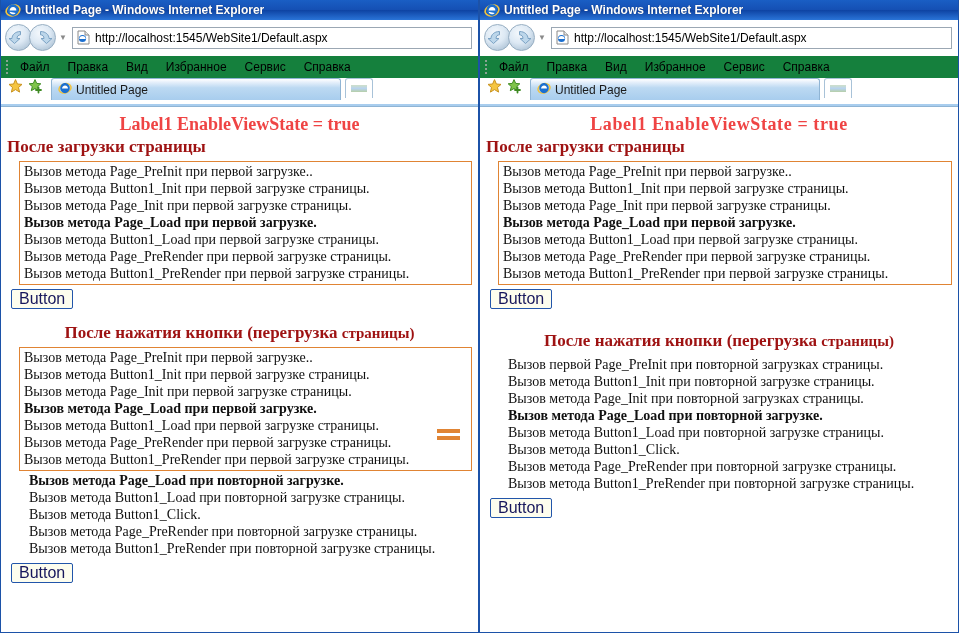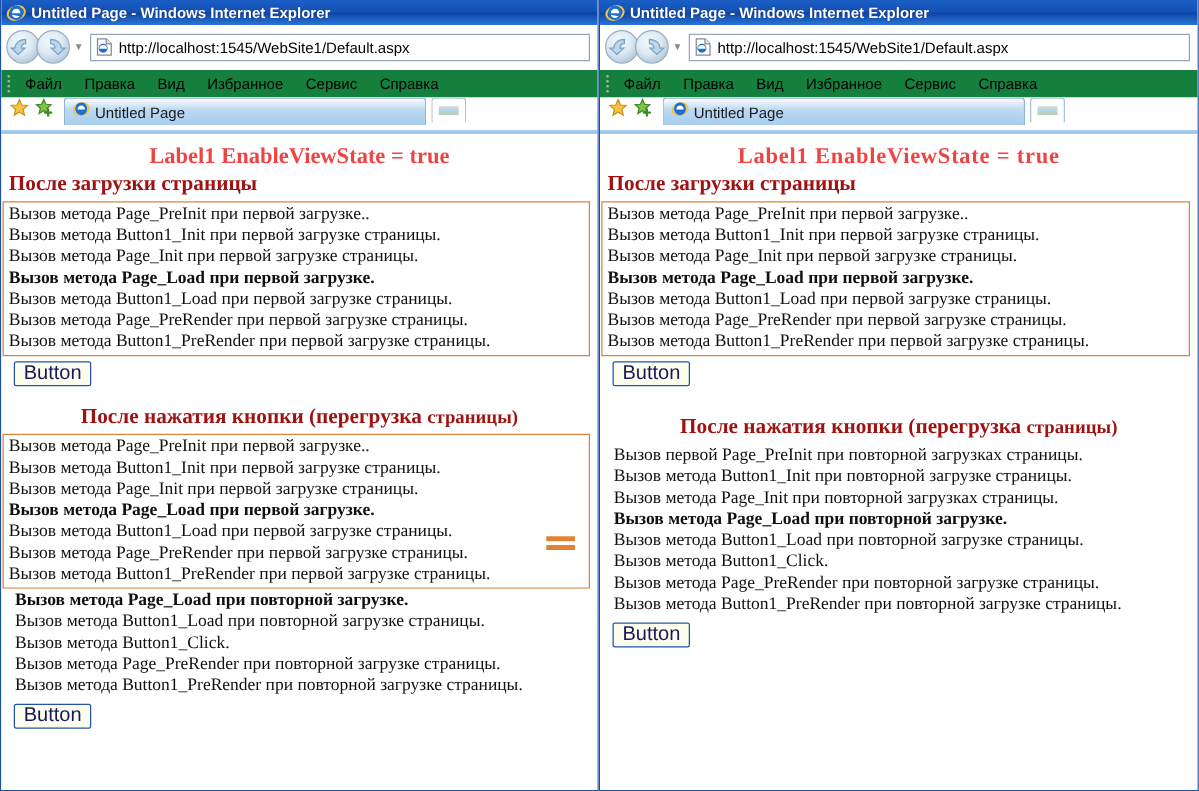--- a/index.html
+++ b/index.html
@@ -236,21 +236,21 @@
     margin-left: 0;
     text-align: center;
   }
   .section-head .small {
     font-size: 15px;
   }
 
   .logbox {
     border: 1px solid #e08434;
     background: #ffffff;
-    margin: 0 6px 0 1px;
+    margin: 0 6px 0 18px;
     padding: 1px 4px 2px 4px;
     box-sizing: border-box;
   }
   .logbox.noborder {
     border: none;
     padding-left: 10px;
   }
   .logline {
     font-family: "Liberation Serif", serif;
     font-size: 14px;

